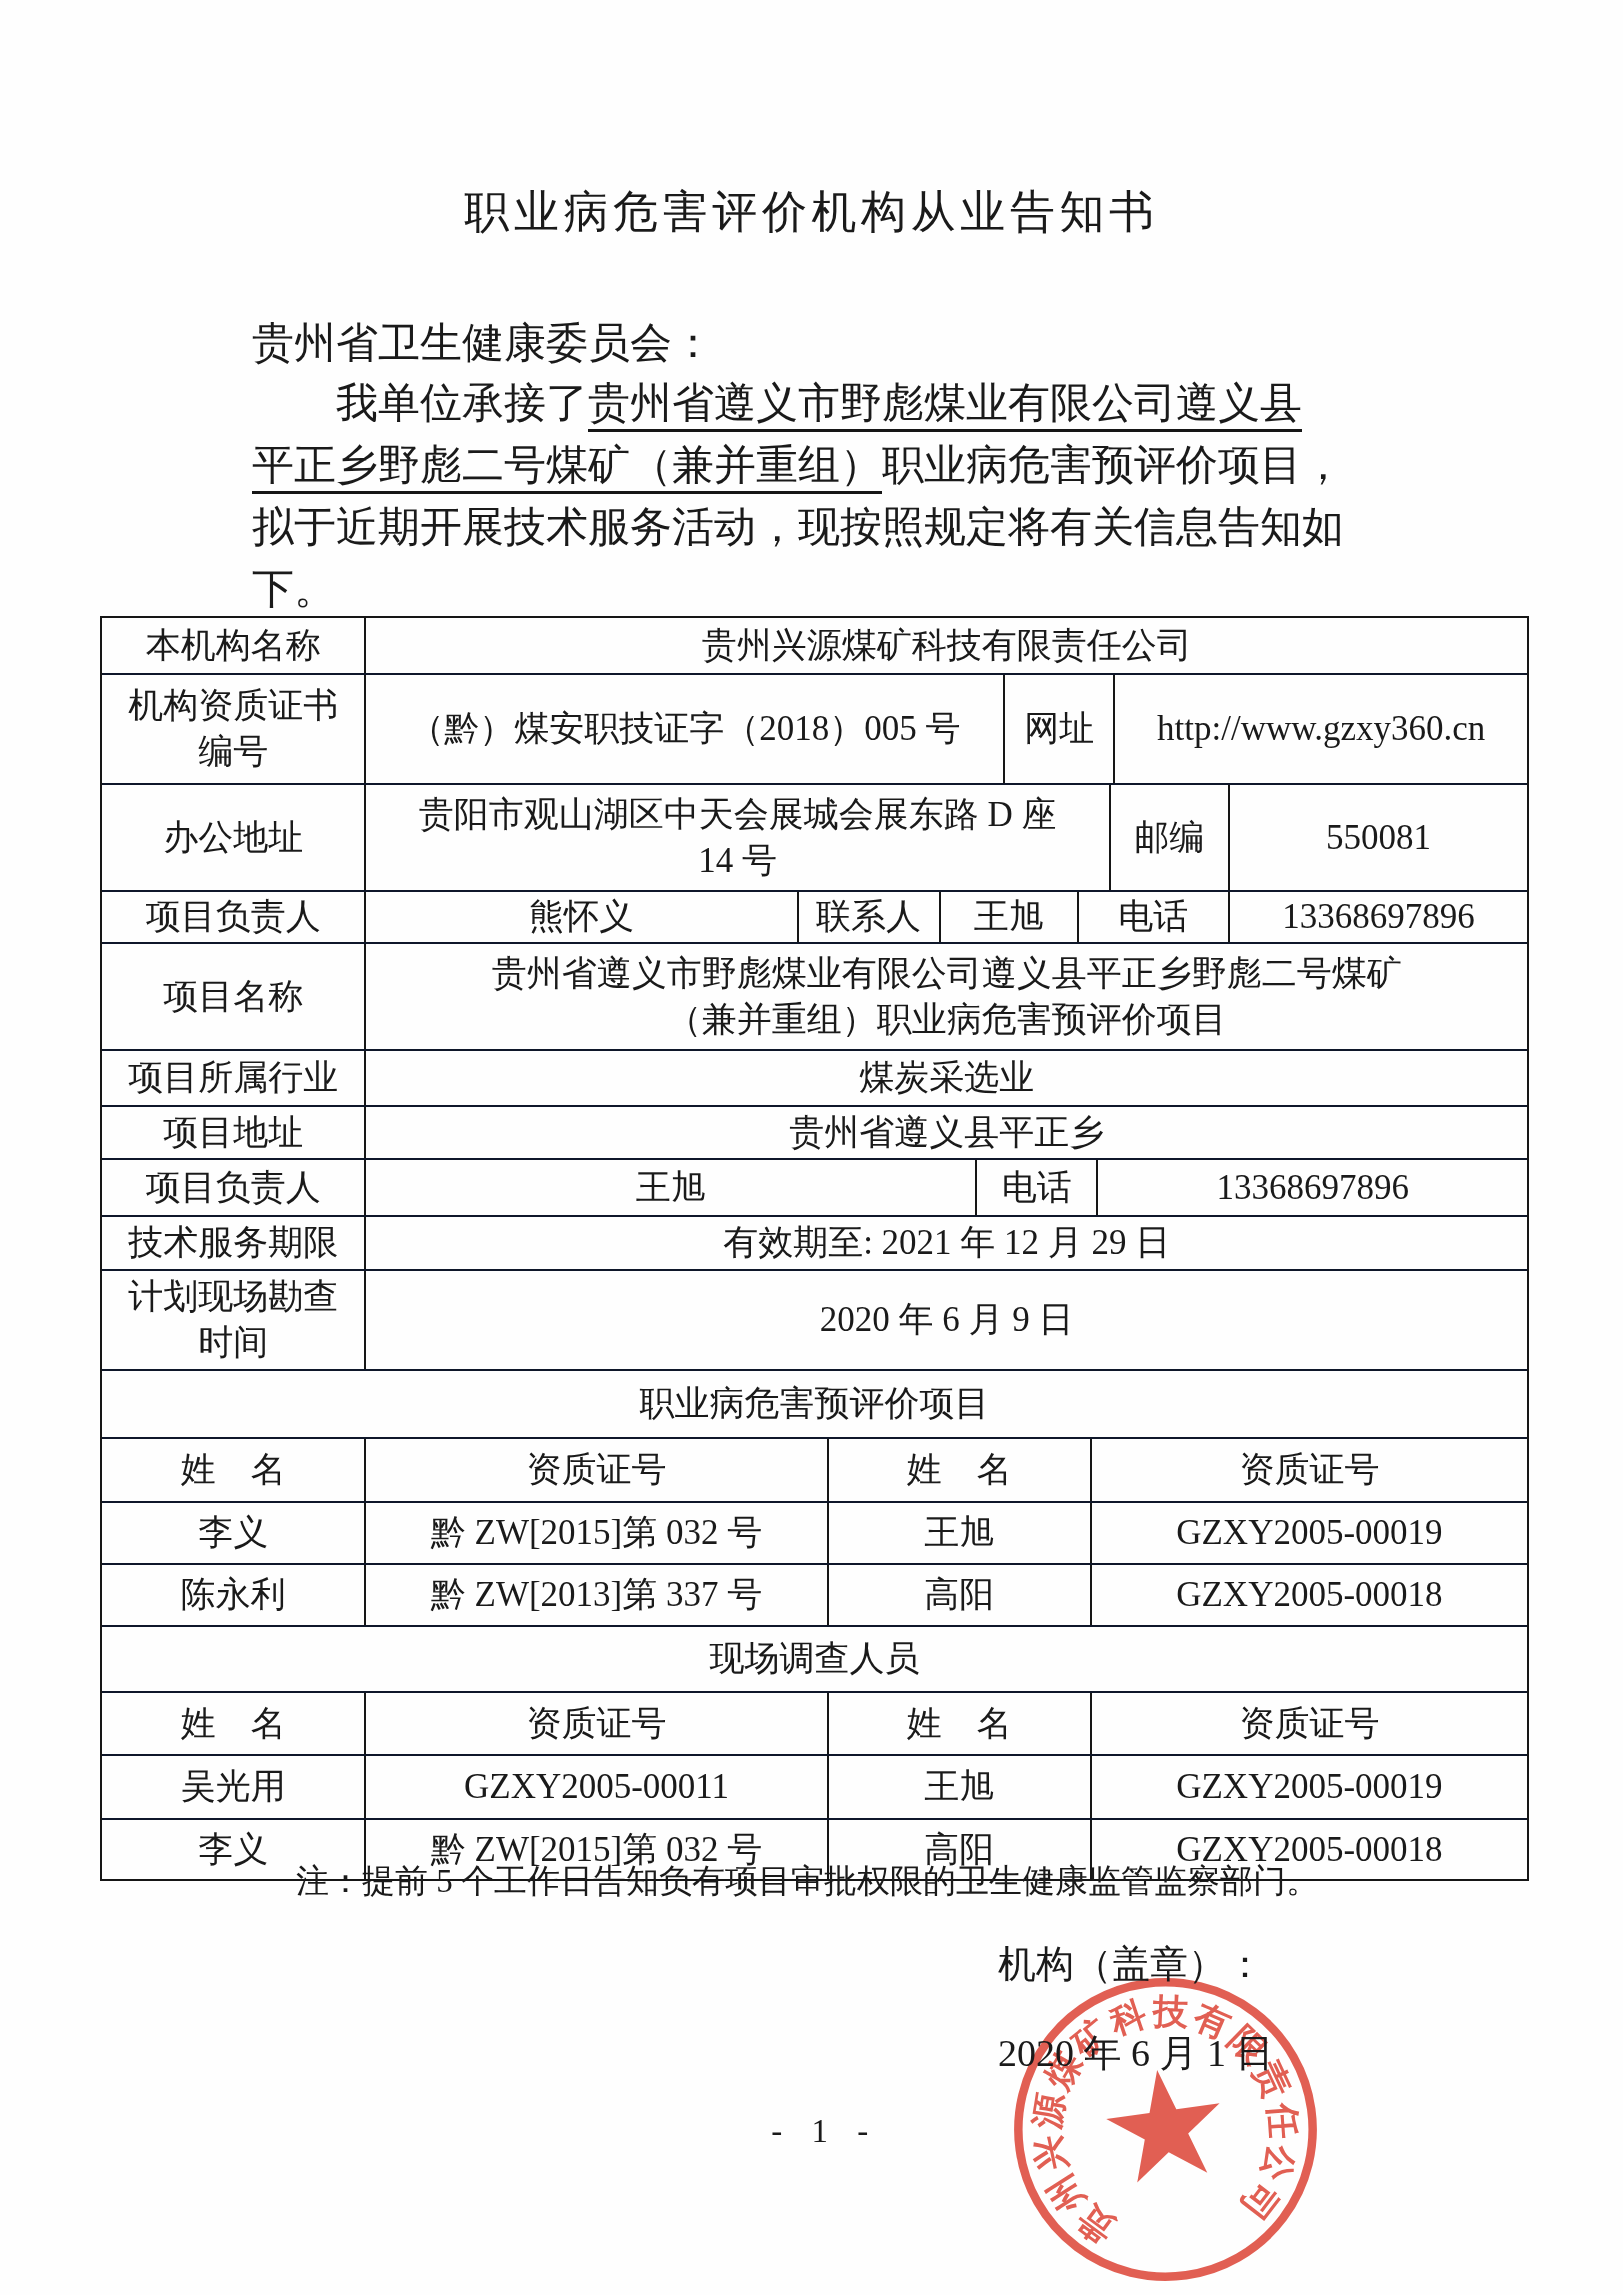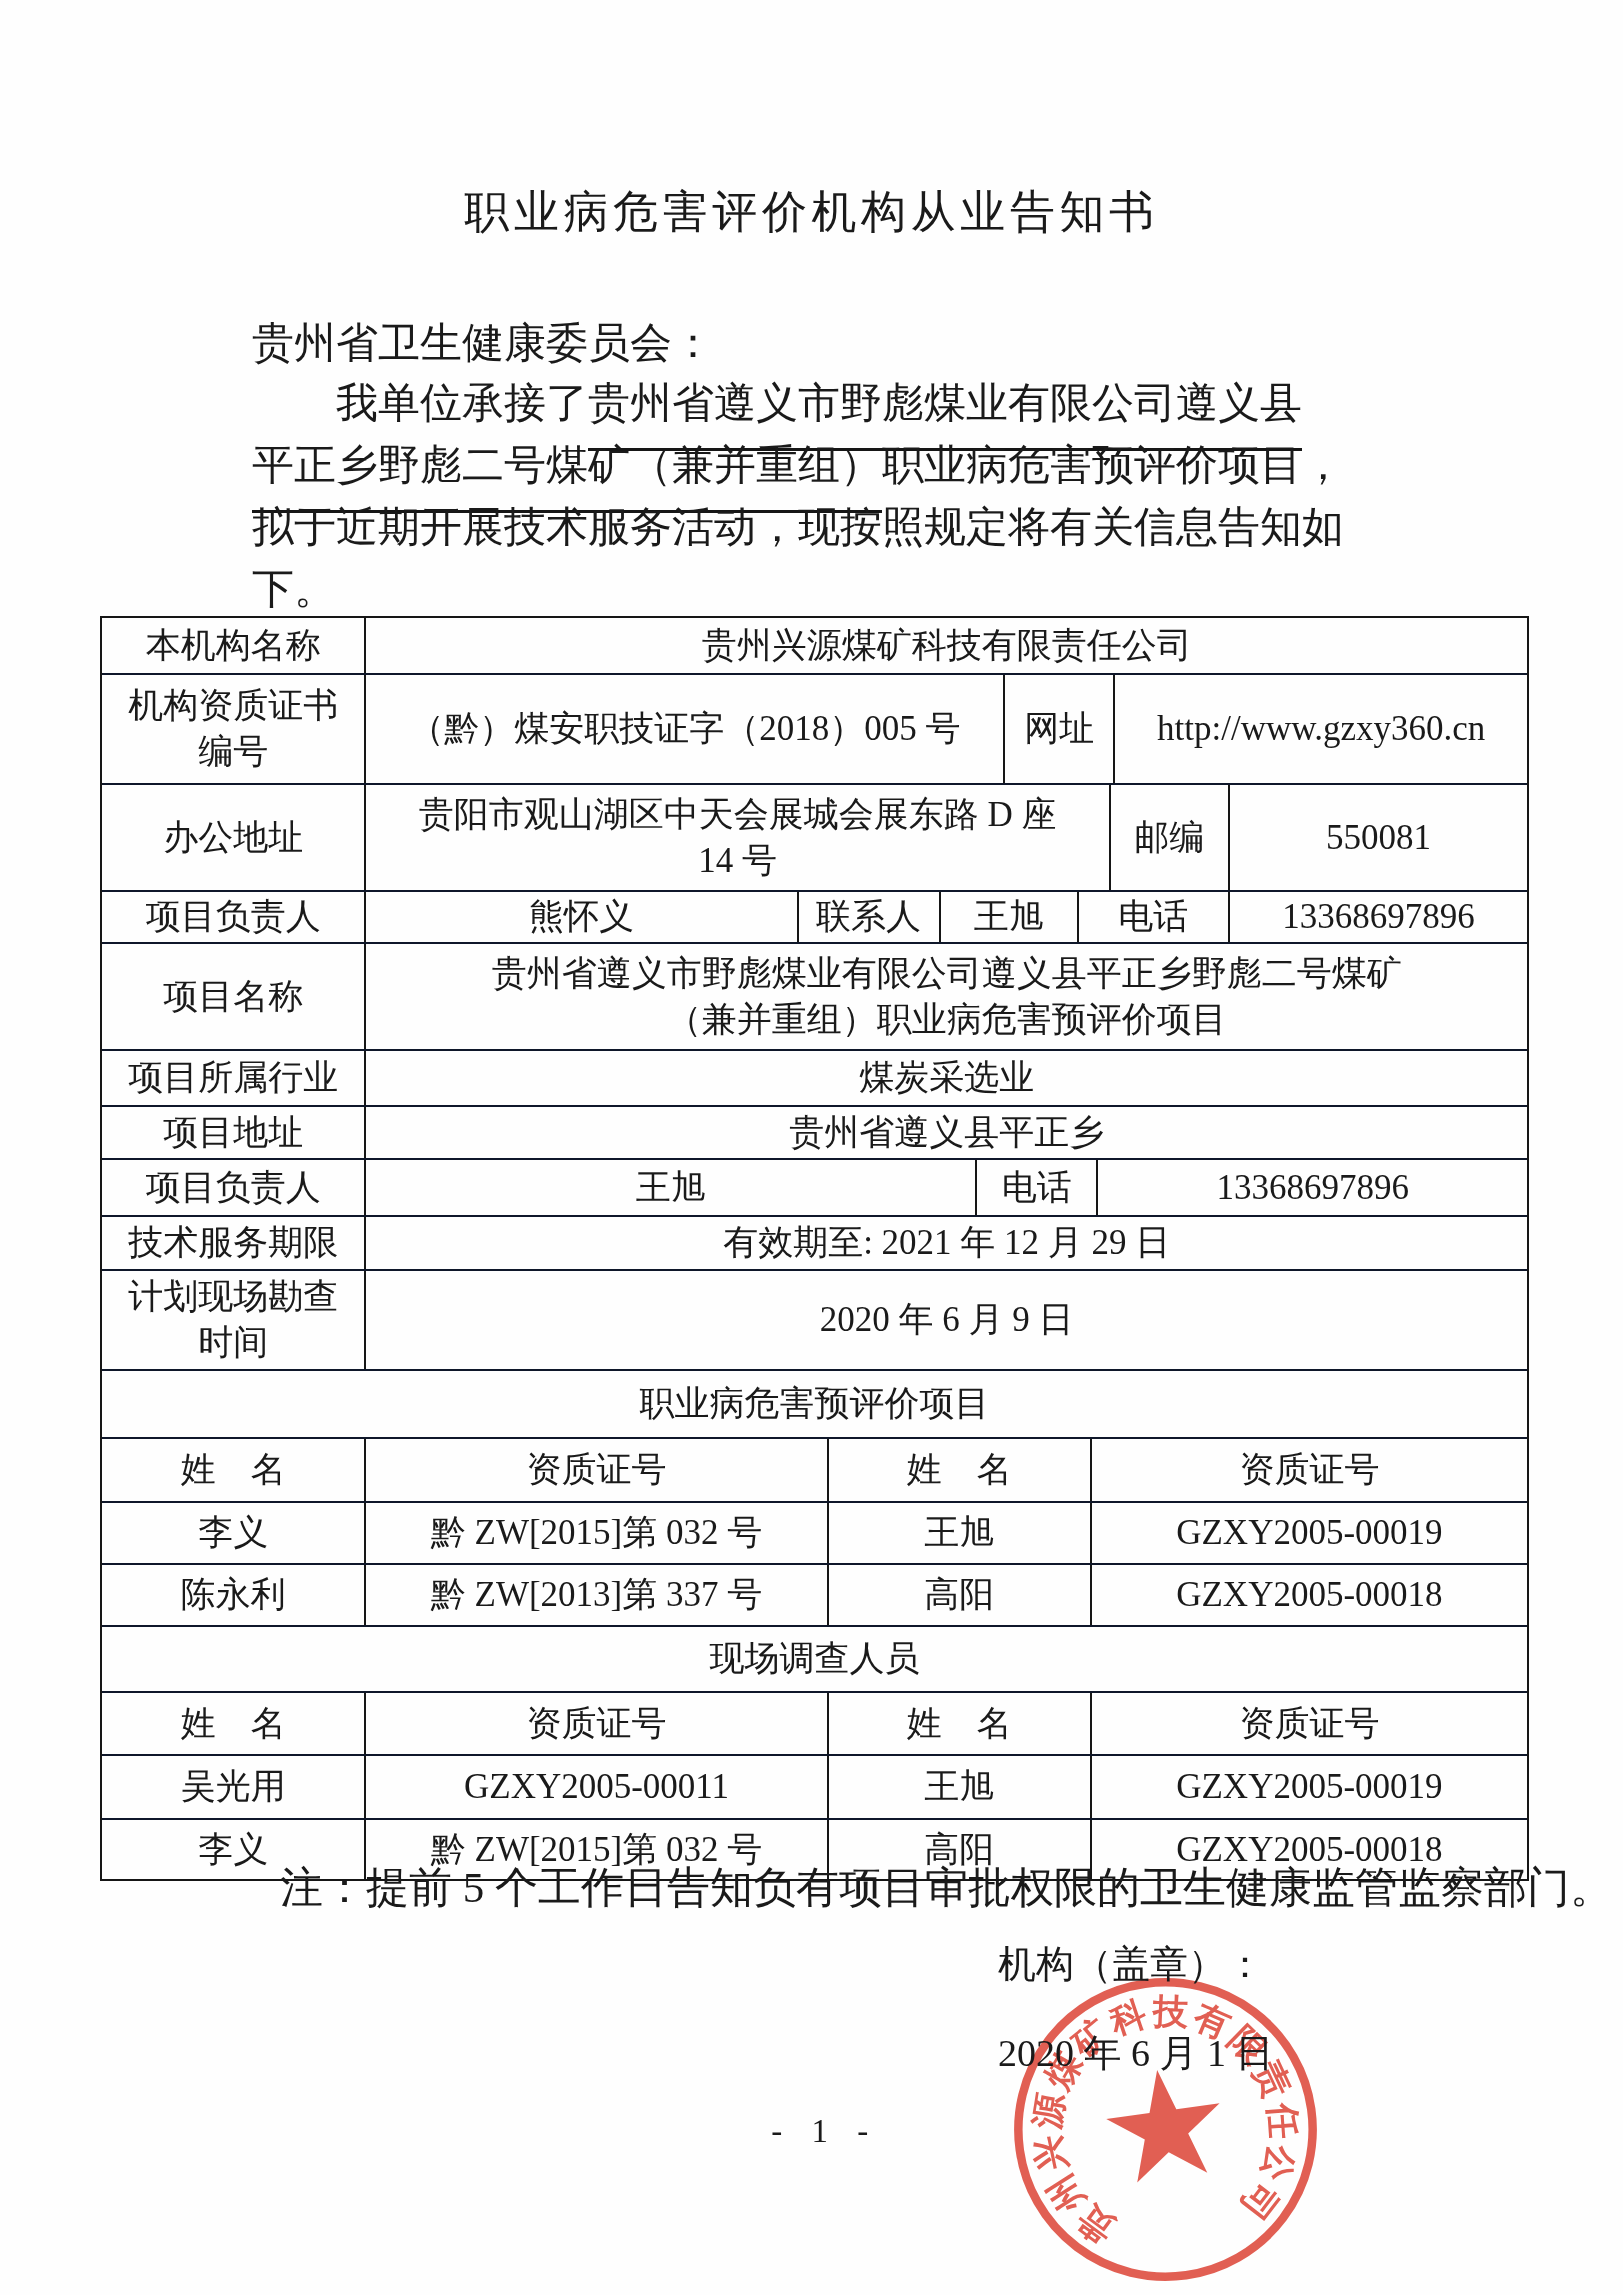--- a/index.html
+++ b/index.html
@@ -10,34 +10,34 @@
     overflow:hidden;margin:0 auto;
   }
   .doc-title{
     position:absolute;top:182px;left:0;width:100%;text-align:center;
     font-size:45px;font-weight:normal;letter-spacing:4.6px;
   }
   .salutation{position:absolute;top:315px;left:252px;font-size:42px;}
   .para{position:absolute;top:372px;left:252px;width:1132px;font-size:42px;line-height:62px;}
   .para .line{white-space:nowrap;}
   .indent{display:inline-block;width:84px;}
-  .u{border-bottom:3.9px solid #161616;padding-bottom:22px;}
+  .u{border-bottom:3.9px solid #161616;padding-bottom:3px;}
   .tbl{
     position:absolute;left:100px;top:616px;width:1425px;
     border:2.6px solid #161616;font-size:35px;
   }
   .row{display:flex;}
   .row + .row{border-top:2px solid #0f172a;font-family:Liberation Serif, serif;}
   .cell{
     display:flex;flex-direction:column;align-items:center;justify-content:center;
     text-align:center;padding:0 11.8px;box-sizing:border-box;line-height:46px;
   }
   .cell + .cell{border-left:2px solid #161616;}
   .grow{flex:1 1 auto;}
-  .note{position:absolute;top:1859px;left:280px;font-size:43px;}
+  .note{position:absolute;top:1859px;left:296px;font-size:33px;}
   .seal-label{position:absolute;top:1939px;left:998px;font-size:38px;z-index:3;}
   .sign-date{position:absolute;top:2028px;left:998px;font-size:38px;z-index:3;white-space:nowrap;}
   .page-num{position:absolute;top:2113px;left:707px;width:236px;text-align:center;
     font-size:33px;letter-spacing:10.5px;}
   .seal{position:absolute;left:1002px;top:1966px;width:327px;height:327px;z-index:2;opacity:.88;}
 </style>
 </head>
 <body>
 
 <div class="page">

